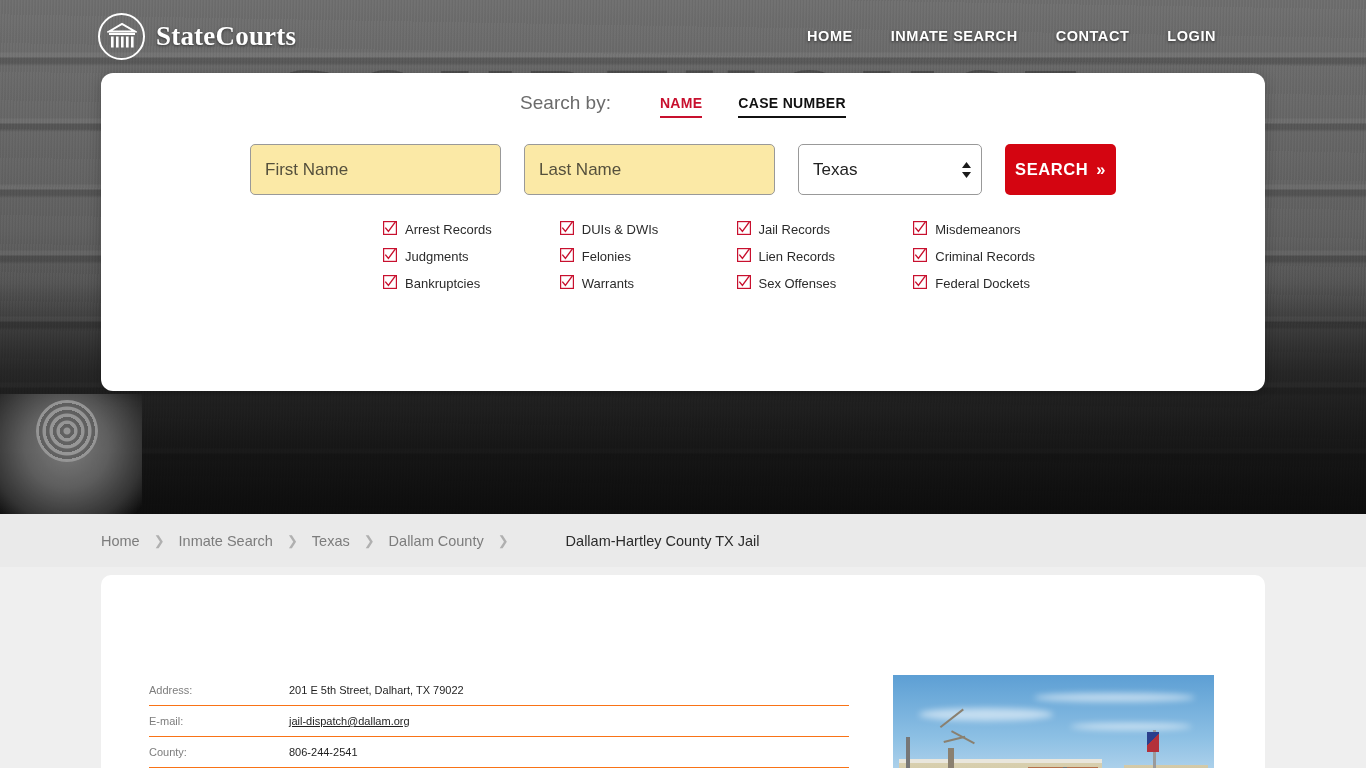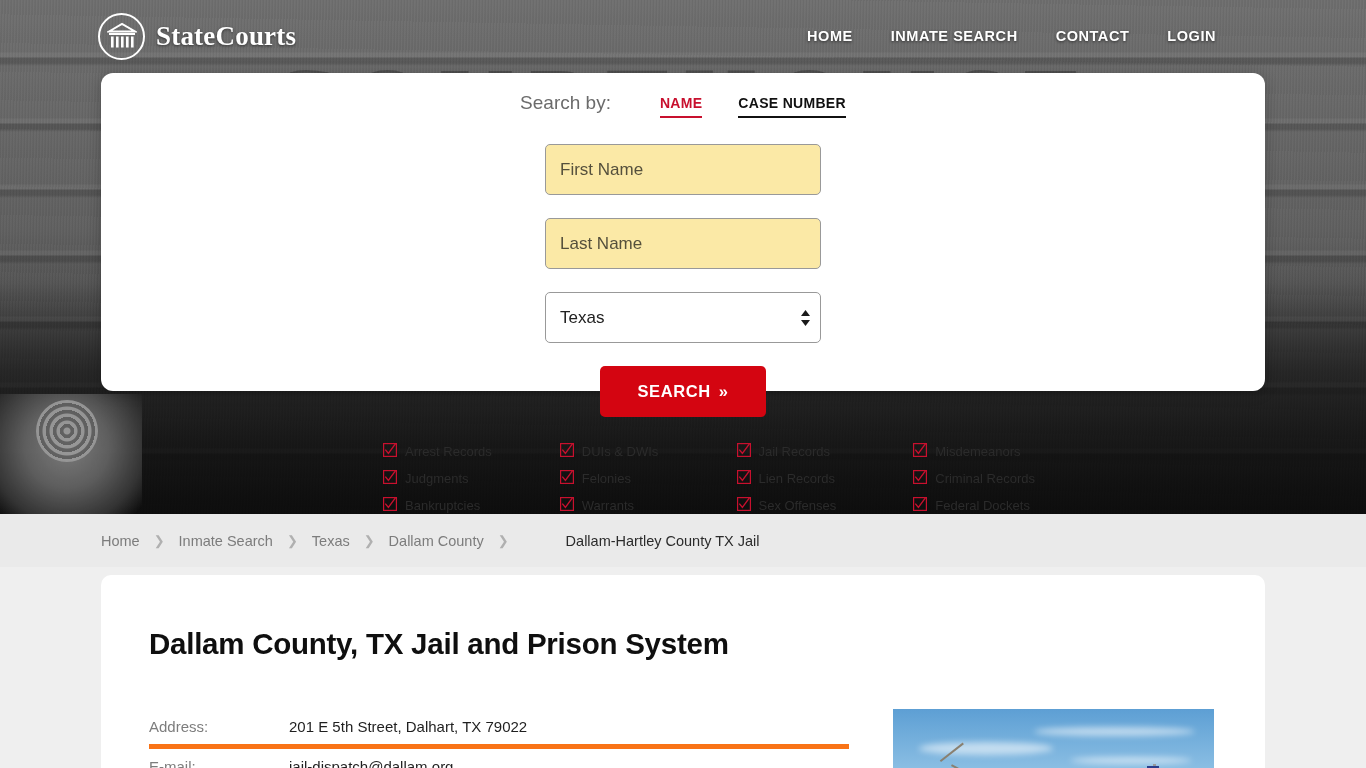--- a/index.html
+++ b/index.html
@@ -156,21 +156,20 @@
   }
   .tab.name { color: #c8102e; border-bottom: 2.5px solid #c8102e; }
   .tab.case { color: #111; border-bottom: 2.5px solid #111; margin-left: 36px; }
 
   .form-row {
     display: flex;
     align-items: center;
     gap: 23px;
     padding: 0 149px;
     margin-top: 26px;
-    flex-direction: column;
   }
   .fld {
     height: 51px;
     border: 1px solid #999;
     border-radius: 5px;
     background: #fbe9a6;
     font-family: "Liberation Sans", sans-serif;
     font-size: 17px;
     color: #4a4636;
     padding: 0 14px;
@@ -247,23 +246,23 @@
   .page-title {
     font-size: 29.5px;
     font-weight: bold;
     color: #0f0f0f;
     letter-spacing: -.25px;
   }
   .lower { display: flex; gap: 44px; margin-top: 48px; }
   .info-col { width: 700px; flex: 0 0 auto; }
   table.info { width: 700px; border-collapse: collapse; }
   table.info td {
-    border-bottom: 5px solid #f97316;
+    border-bottom: 1px solid #f97316;
     padding: 9px 0 9px 0;
-    font-size: 15px;
+    font-size: 11px;
     vertical-align: top;
   }
   table.info td.k { width: 140px; color: #7d7d7d; }
   table.info td.v { color: #1f1f1f; margin-left: 23px; }
   table.info td.v a { color: #1f1f1f; text-decoration: underline; }
   .desc {
     margin-top: 21px;
     font-size: 15.5px;
     line-height: 1.55;
     color: #1f1f1f;
@@ -503,21 +502,20 @@
   <span class="crumb-sep">❯</span>
   <a class="crumb" href="#">Texas</a>
   <span class="crumb-sep">❯</span>
   <a class="crumb" href="#">Dallam County</a>
   <span class="crumb-sep">❯</span>
   <span class="crumb current">Dallam-Hartley County TX Jail</span>
 </div>
 
 <div class="content-wrap">
   <div class="content-card">
-    <h1 class="page-title">Dallam County, TX Jail and Prison System</h1>
 
     <div class="lower">
       <div class="info-col">
         <table class="info">
           <tbody>
               <tr>
             <td class="k">Address:</td>
             <td class="v">201 E 5th Street, Dalhart, TX 79022</td>
           </tr>
           <tr>

